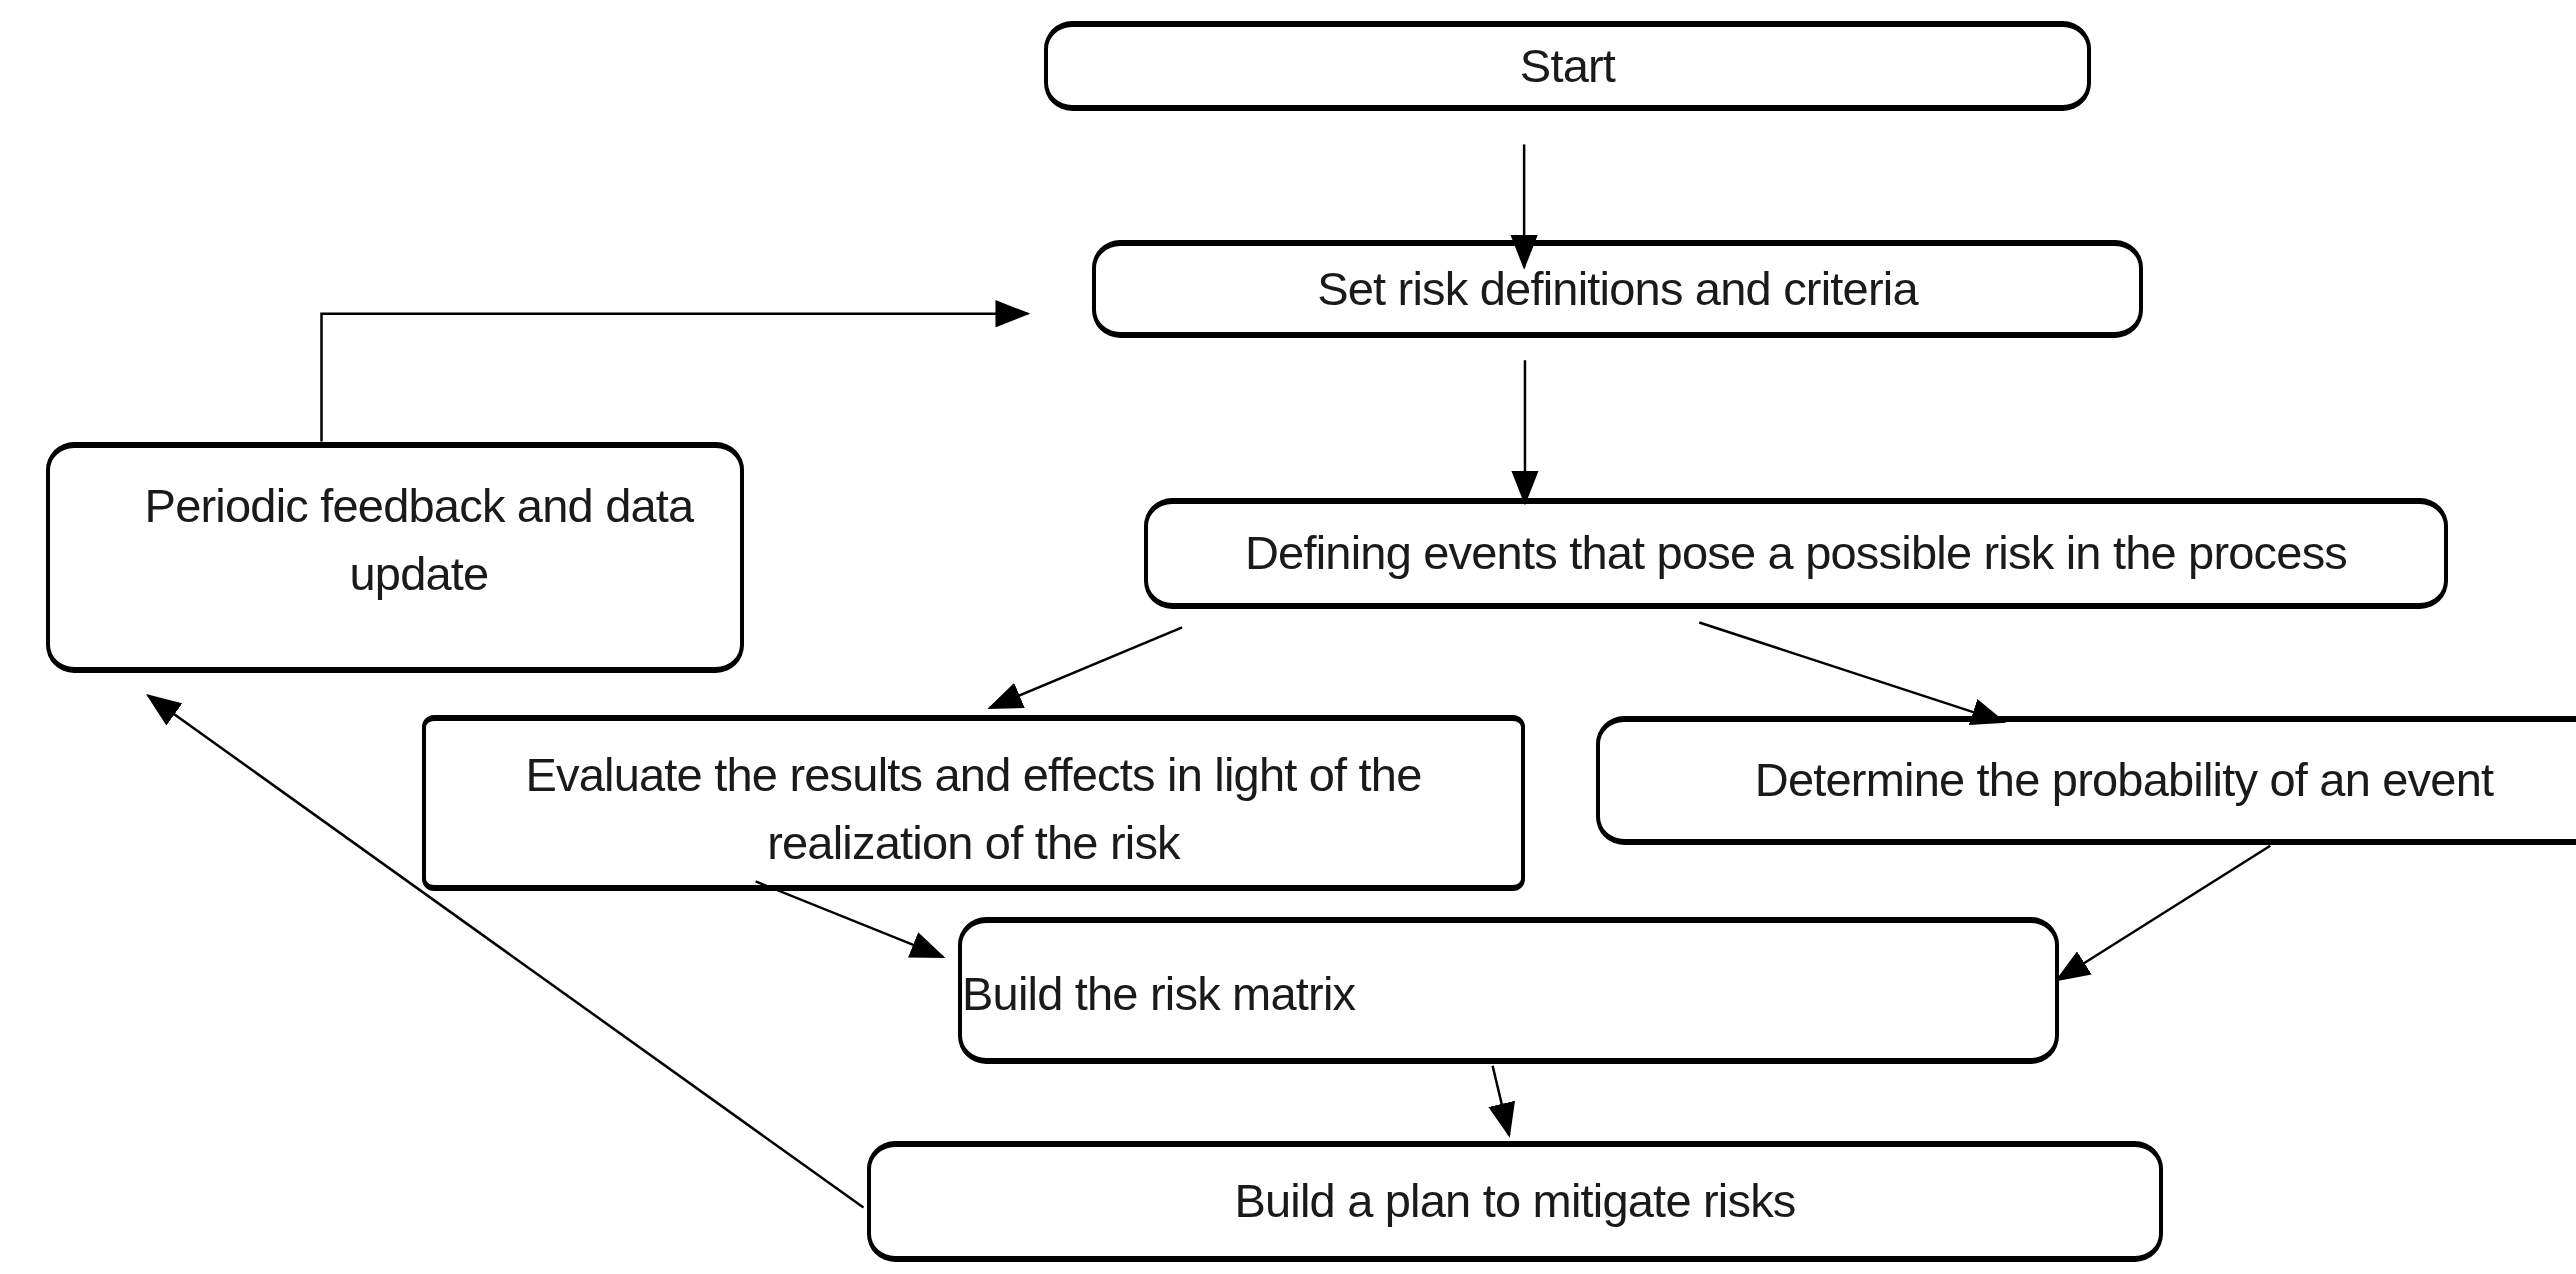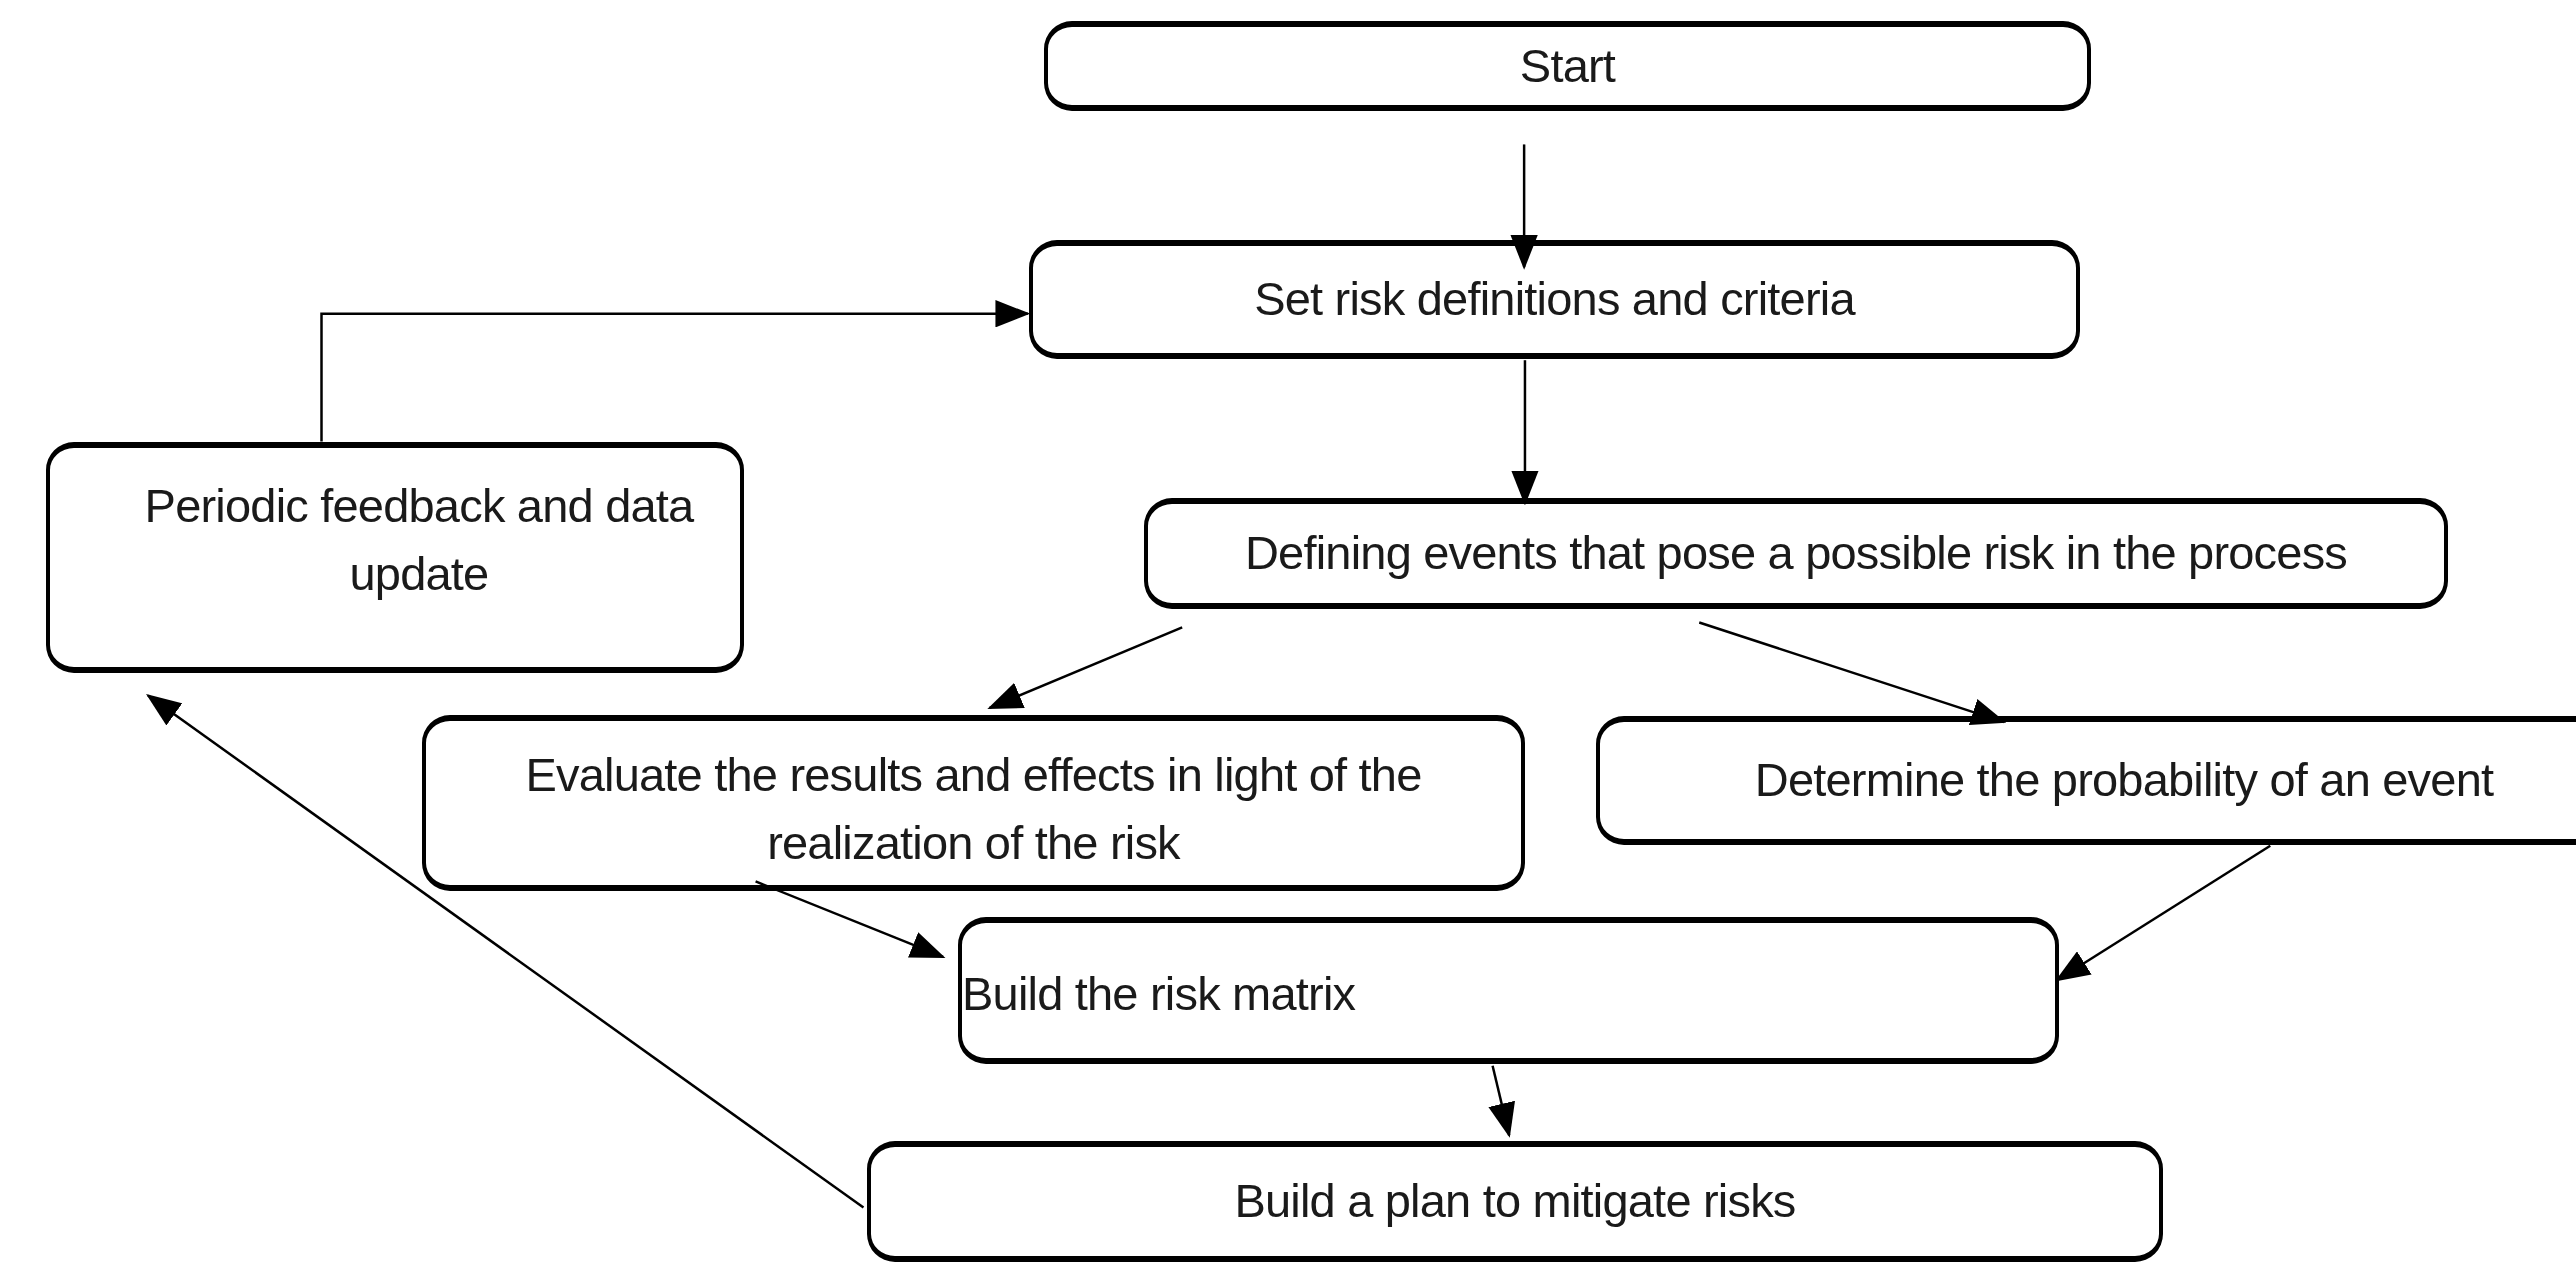--- a/index.html
+++ b/index.html
@@ -30,24 +30,24 @@
   .label {
     font-size: 47px;
     letter-spacing: -0.8px;
     line-height: 1.45;
     color: #1a1a1a;
     text-align: center;
     white-space: pre-line;
   }
   
   .n-start     { left: 1044px; top: 21px;   width: 1047px; height: 90px; }
-  .n-set-risk  { left: 1029px; top: 240px;  width: 1051px; height: 119px; }
+  .n-set-risk  { left: 1092px; top: 240px;  width: 1051px; height: 98px; }
   .n-defining  { left: 1144px; top: 498px;  width: 1304px; height: 111px; }
   .n-periodic  { left: 46px;   top: 442px;  width: 698px;  height: 231px; padding-bottom: 35px; padding-left: 48px; }
-  .n-evaluate  { left: 422px;  top: 715px;  width: 1103px; height: 176px; padding-top: 11.6px; }
+  .n-evaluate  { left: 422px;  top: 715px;  width: 1103px; height: 176px; padding-top: 11.6px; border-radius: 12px; }
   .n-determine { left: 1596px; top: 716px;  width: 1056px; height: 129px; }
   .n-matrix    { left: 958px; top: 917px; width: 1101px; height: 147px; justify-content: flex-start; }
   .n-matrix .label { white-space: nowrap; margin-top: 8px; }
   .n-plan      { left: 867px; top: 1141px; width: 1296px; height: 121px; }
   .arrows {
     position: absolute;
     left: 0;
     top: 0;
     z-index: 2;
     pointer-events: none;

